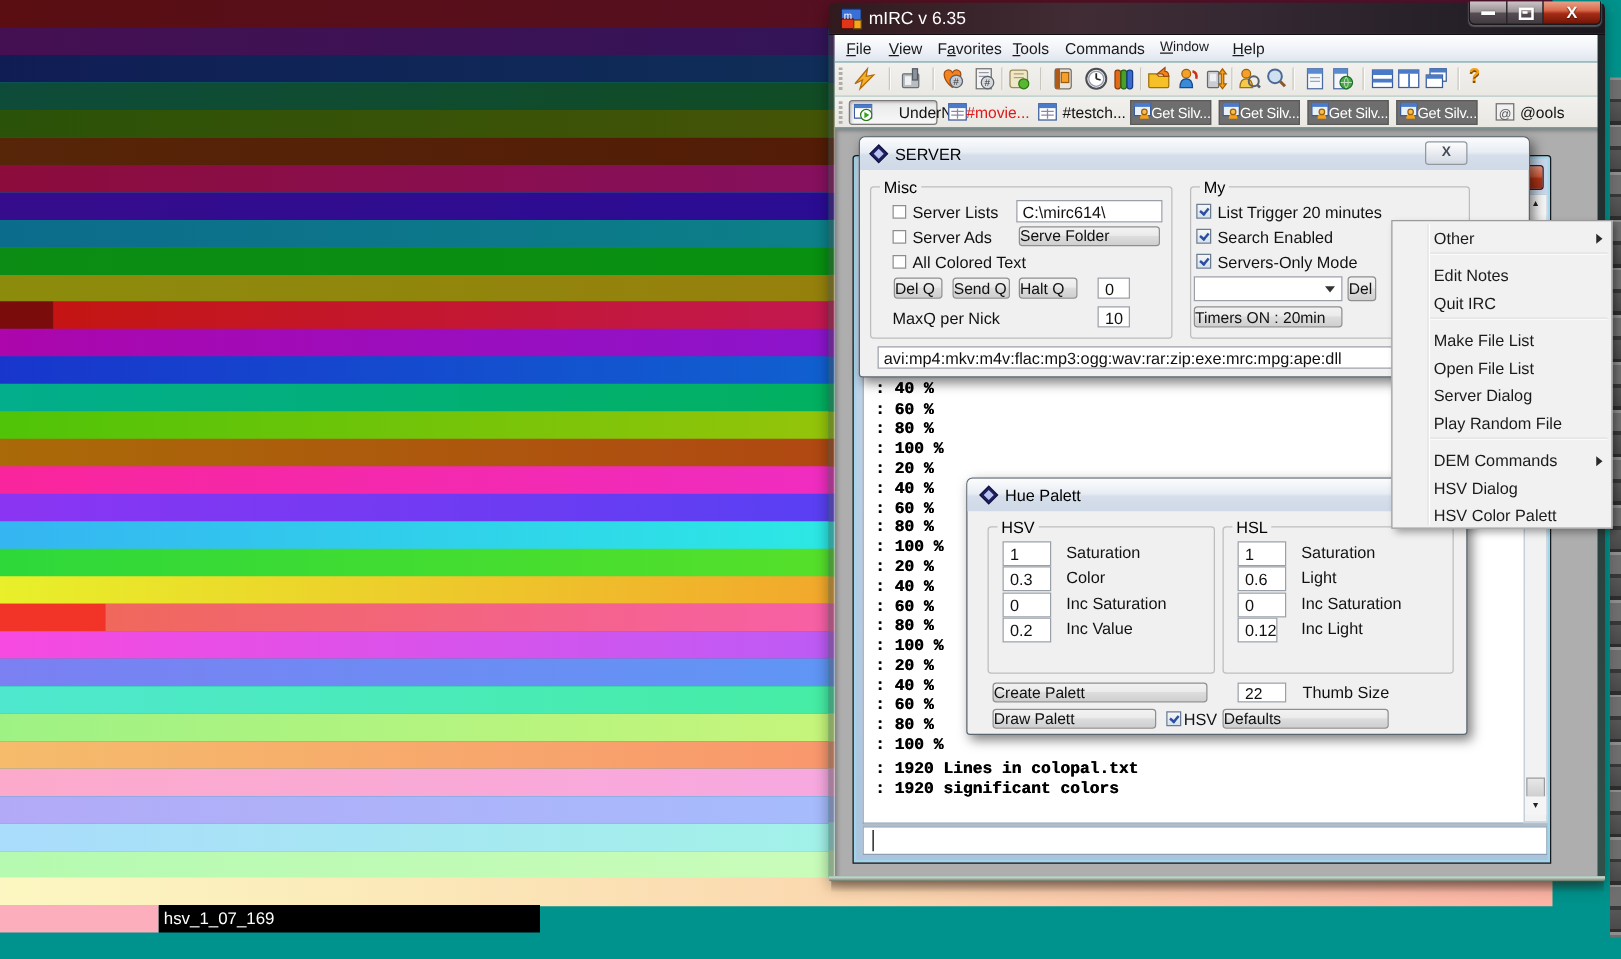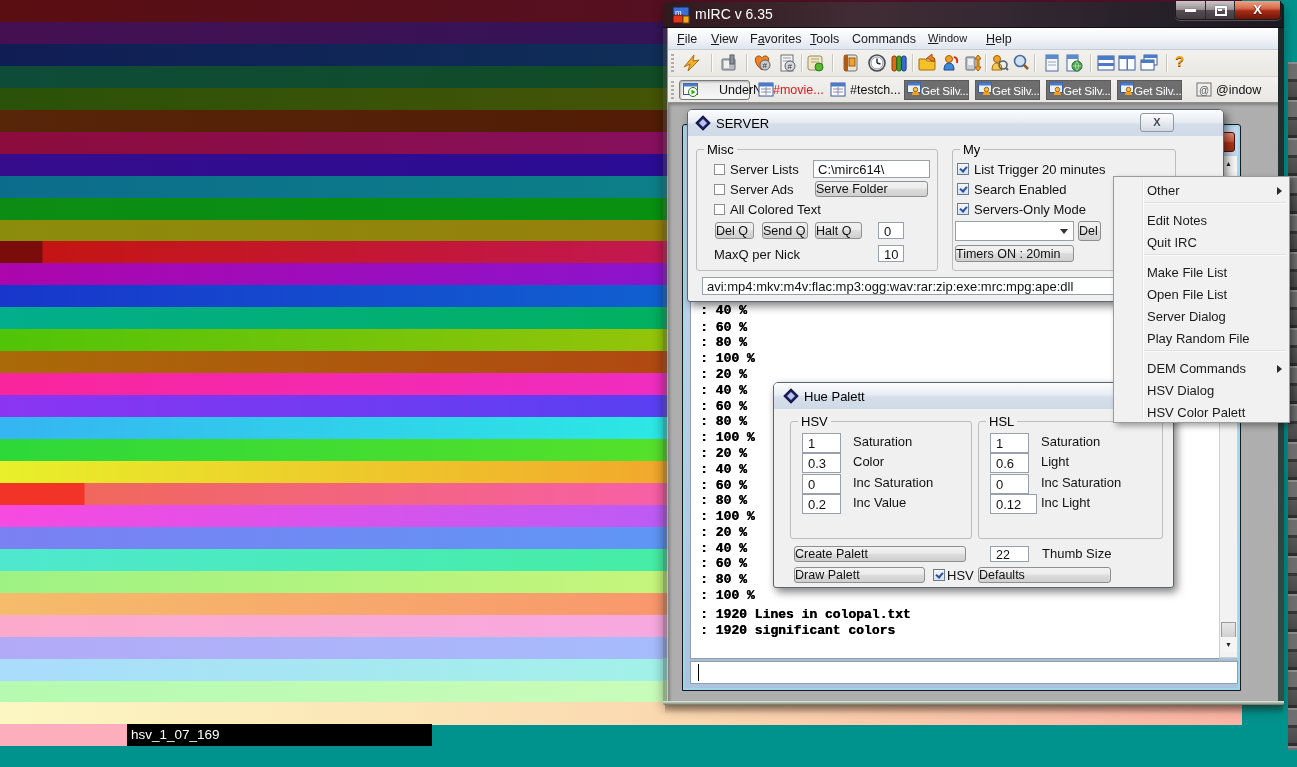--- a/index.html
+++ b/index.html
@@ -263,21 +263,21 @@
           <rect x="0.5" y="0.5" width="13" height="3" fill="#4a7ac8"></rect>
           <path d="M5 13 q0 -4 3.5 -4 q3.5 0 3.5 4 z" fill="#f5a018"></path>
           <circle cx="8.5" cy="7.5" r="2.2" fill="#f5c050" stroke="#a06008"></circle>
         </svg>
         <div class="abs" style="left:16px;top:3px;font-size:11.7px;color:#fff;white-space:nowrap;letter-spacing:-0.2px;">Get Silv...</div>
       </div>
 <div class="abs" style="left:528px;top:5px;"><svg width="16" height="16" viewBox="0 0 16 16">
           <rect x="1" y="1" width="14" height="13" fill="#f0f0f0" stroke="#707070"></rect>
           <text x="3" y="12" font-size="10" fill="#555" font-family="Liberation Sans">@</text>
         </svg></div>
-<div class="abs" style="left:548px;top:6px;font-size:12.5px;color:#111;">@indow</div>
+<div class="abs" style="left:548px;top:6px;font-size:12.5px;color:#111;">@ools</div>
 </div>
 <div class="abs" style="left:5px;top:101px;width:610px;height:598px;background:#aeaeae;box-shadow:inset 2px 2px 3px rgba(0,0,0,.25);">
 <div class="abs" style="left:14px;top:21px;width:559px;height:567px;box-sizing:border-box;border:1px solid #15181c;background:linear-gradient(#c6d8ec,#aac4de);border-radius:3px 3px 0 0;box-shadow:inset 0 0 0 2px rgba(158,216,236,.85);">
 <div class="abs" style="left:499px;top:7px;width:18px;height:18px;border:1px solid #30486a;border-radius:2px;background:linear-gradient(#dce8f4,#a8c4e0 50%,#90b0d4);"></div>
 <div class="abs" style="left:519px;top:7px;width:31px;height:18px;border:1px solid #401818;border-radius:3px;background:linear-gradient(#e89078,#cf5a3a 45%,#b03418 55%,#a02e14);color:#fff;text-align:center;font-size:11px;line-height:17px;font-weight:bold;">✕</div>
 <div class="abs" style="left:7px;top:30px;width:529px;height:504px;background:#fff;border:1px solid #8ca0b4;border-right:none;box-sizing:border-box;">
 <div class="mono" style="left:9px;top:147px;">: 40 %</div>
 <div class="mono" style="left:9px;top:164px;">: 60 %</div>
 <div class="mono" style="left:9px;top:179px;">: 80 %</div>
 <div class="mono" style="left:9px;top:195px;">: 100 %</div>
@@ -374,21 +374,21 @@
 <div class="lbl" style="left:79px;top:112px;">Inc Value</div>
 <div class="grp" style="left:204px;top:38px;width:183px;height:116px;">
       <span>HSL</span>
     </div>
 <div class="edit" style="left:216px;top:50px;width:39px;height:20px;padding:2px 0 0 5px;">1</div>
 <div class="lbl" style="left:267px;top:51px;">Saturation</div>
 <div class="edit" style="left:216px;top:70px;width:39px;height:20px;padding:2px 0 0 5px;">0.6</div>
 <div class="lbl" style="left:267px;top:71px;">Light</div>
 <div class="edit" style="left:216px;top:91px;width:39px;height:20px;padding:2px 0 0 5px;">0</div>
 <div class="lbl" style="left:267px;top:92px;">Inc Saturation</div>
-<div class="edit" style="left:216px;top:111px;width:47px;height:20px;padding:2px 0 0 5px;">0.12</div>
+<div class="edit" style="left:216px;top:111px;width:32px;height:20px;padding:2px 0 0 5px;">0.12</div>
 <div class="lbl" style="left:267px;top:112px;">Inc Light</div>
 <div class="btn" style="left:20px;top:163px;width:172px;height:16px;line-height:15px;">Create Palett</div>
 <div class="btn" style="left:20px;top:184px;width:131px;height:16px;line-height:15px;">Draw Palett</div>
 <div class="cbc" style="left:159px;top:186px;"></div>
 <div class="lbl" style="left:173px;top:185px;">HSV</div>
 <div class="edit" style="left:216px;top:163px;width:39px;height:16px;padding:1px 0 0 5px;font-size:12.5px;">22</div>
 <div class="lbl" style="left:268px;top:163px;">Thumb Size</div>
 <div class="btn" style="left:204px;top:184px;width:133px;height:16px;line-height:15px;">Defaults</div>
 </div>
 <div class="abs" style="left:1113px;top:176px;width:177px;height:247px;background:#f1f1f1;border:1px solid #9b9b9b;box-shadow:3px 3px 6px rgba(0,0,0,.35);box-sizing:border-box;">

